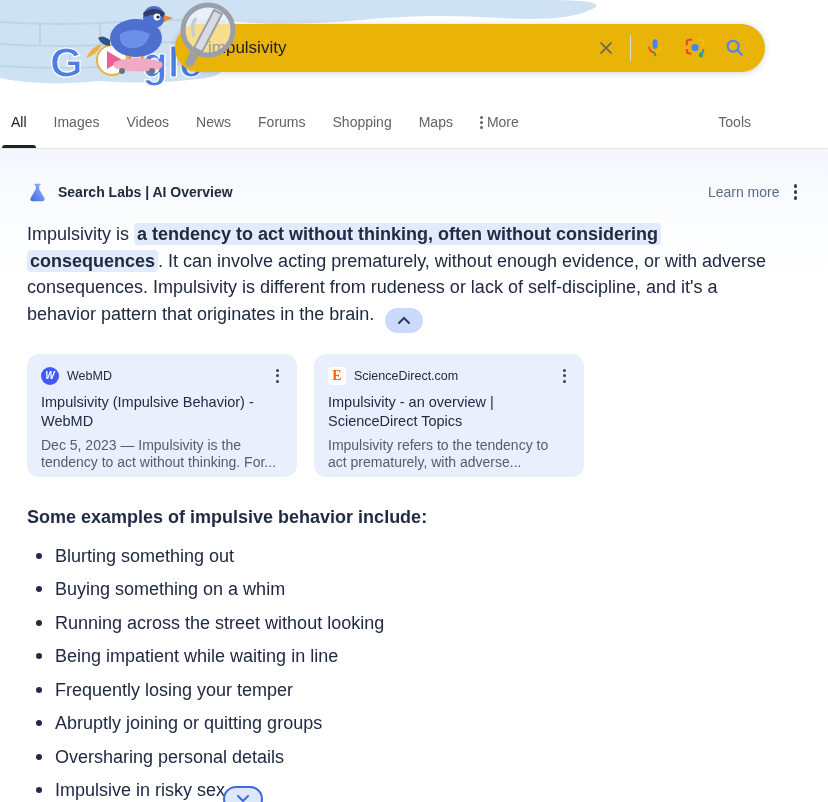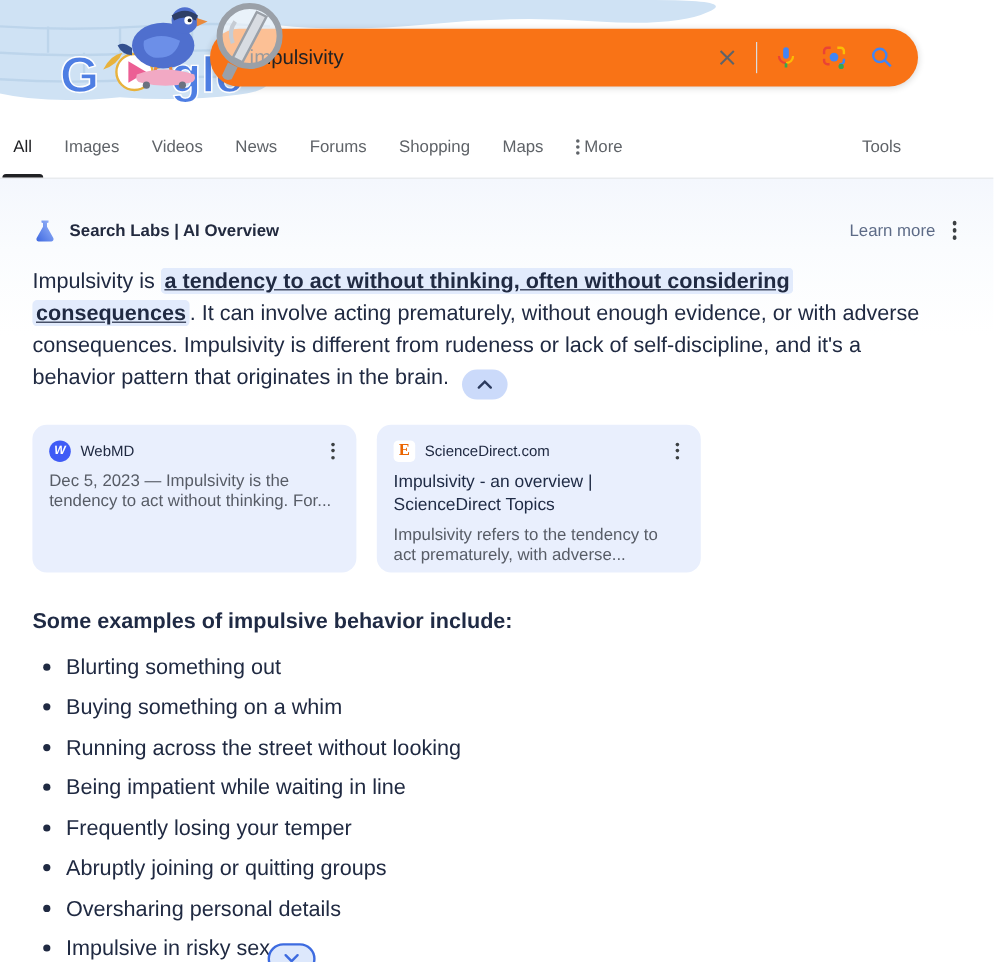--- a/index.html
+++ b/index.html
@@ -3,21 +3,21 @@
 <meta charset="utf-8">
 <style>
   * { margin:0; padding:0; box-sizing:border-box; }
   html,body { width:828px; height:802px; overflow:hidden; background:#fff;
     font-family:"Liberation Sans","DejaVu Sans",sans-serif; }
 
   
   .header { position:relative; width:828px; height:96px; background:#fff; }
   .doodle-bg { position:absolute; left:0; top:0; z-index:1; }
   .searchbar { position:absolute; left:175px; top:24px; width:590px; height:48px;
-    background:#f97316; border-radius:24px; z-index:2;
+    background:#eab308; border-radius:24px; z-index:2;
     box-shadow:0 1px 6px rgba(32,33,36,.20); display:flex; align-items:center; }
   .doodle-fg { position:absolute; left:96px; top:0; z-index:3; pointer-events:none; }
   .search-text { flex:1; margin-left:33px; font-size:17px; color:#202124; border:none;
     outline:none; background:transparent; font-family:inherit; }
   .sb-btn { width:40px; height:40px; display:flex; align-items:center; justify-content:center;
     cursor:pointer; flex:0 0 auto; }
   .sb-div { width:1px; height:26px; background:#dadce0; margin:0 4px; flex:0 0 auto; }
   .searchbar .last { margin-right:10px; }
 
   
@@ -37,21 +37,21 @@
     padding:0 27px; }
   .aio-head { display:flex; align-items:center; margin-top:31px; height:24px; }
   .aio-title { font-size:14px; font-weight:700; color:#222a3f; margin-left:10px; }
   .aio-right { margin-left:auto; display:flex; align-items:center; gap:10px; }
   .learn-more { font-size:14px; color:#5d6b87; cursor:pointer; }
   .kebab { display:inline-flex; flex-direction:column; gap:2.5px; cursor:pointer; padding:4px; }
   .kebab i { width:3.5px; height:3.5px; border-radius:50%; background:#3c4043; }
 
   .aio-para { margin-top:17px; width:742px; font-size:18px; line-height:26.5px; color:#202a42; }
   .hl { background:#e2ebfc; font-weight:700; border-radius:4px; padding:1px 3px;
-    -webkit-box-decoration-break:clone; box-decoration-break:clone;text-decoration:underline; }
+    -webkit-box-decoration-break:clone; box-decoration-break:clone; }
   .pill-up { display:inline-flex; align-items:center; justify-content:center; width:38px;
     height:25px; border-radius:13px; background:#cbdafa; vertical-align:-5px; margin-left:6px;
     cursor:pointer; border:none; }
 
   
   .cards { display:flex; gap:17px; margin-top:21px; }
   .card { width:270px; height:123px; background:#e9effd; border-radius:12px;
     padding:11px 14px 10px 14px; cursor:pointer; }
   .card-top { display:flex; align-items:center; }
   .fav { width:18px; height:18px; border-radius:50%; display:flex; align-items:center;
@@ -214,20 +214,21 @@
     <div class="card">
       <div class="card-top">
         <span class="fav fav-webmd">W</span>
         <span class="card-site">WebMD</span>
         <span class="kebab card-kebab">
             <i></i>
             <i></i>
             <i></i>
           </span>
       </div>
+      <div class="card-title">Impulsivity (Impulsive Behavior) - WebMD</div>
       <div class="card-snip">Dec 5, 2023 — Impulsivity is the tendency to act without thinking. For...</div>
     </div>
 
     <div class="card">
       <div class="card-top">
         <span class="fav fav-sd">E</span>
         <span class="card-site">ScienceDirect.com</span>
         <span class="kebab card-kebab">
             <i></i>
             <i></i>

